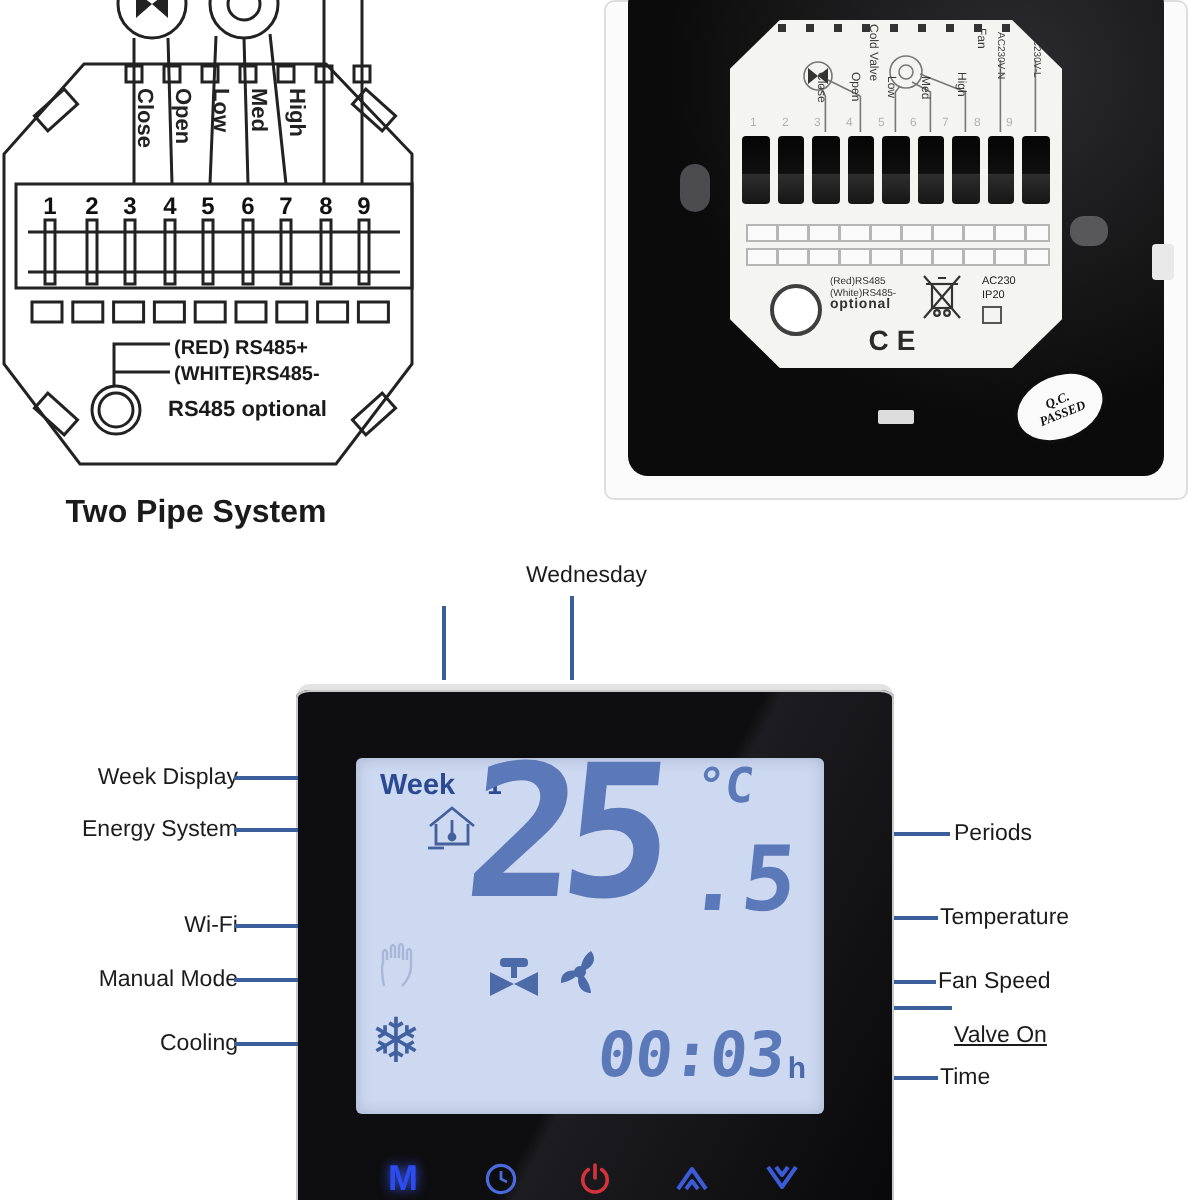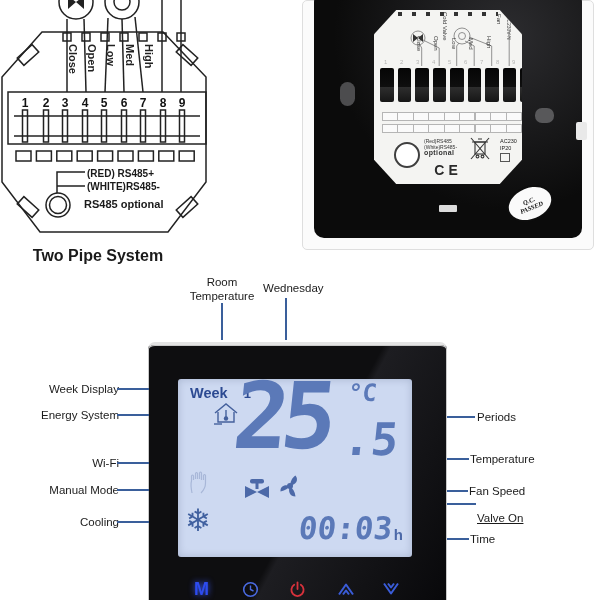--- a/index.html
+++ b/index.html
@@ -9,21 +9,21 @@
 
   
   .wiring{position:absolute;left:0;top:0;}
 
   
   .backphoto{position:absolute;left:300px;top:0;width:298px;height:254px;}
   .plate{position:absolute;left:2px;top:0;right:4px;height:248px;background:#fbfbfb;
          border:1px solid #dedede;border-radius:5px;}
   .blackpanel{position:absolute;left:14px;right:16px;top:-8px;height:246px;border-radius:10px;
               background:radial-gradient(circle at 72% 18%, #2c2c2f 0%, #0b0b0b 62%);}
-  .module{position:absolute;left:50%;top:18px;width:148px;height:174px;transform:translateX(-50%);
+  .module{position:absolute;left:50%;top:18px;width:166px;height:174px;transform:translateX(-50%);
           background:#f4f4f2;
           clip-path:polygon(15% 0,85% 0,100% 14%,100% 86%,85% 100%,15% 100%,0 86%,0 14%);}
   .mod-ticks{position:absolute;top:2px;left:24px;right:24px;height:4px;
              background:repeating-linear-gradient(90deg,#333 0 4px,transparent 4px 14px);}
   .mschem{position:absolute;left:0;top:6px;}
   .mlabel{position:absolute;font-size:6px;line-height:6px;color:#3a3a3a;white-space:nowrap;
           transform:rotate(90deg);transform-origin:left top;}
   .mlabel.pw{font-size:5px;color:#444;}
   .mnums{position:absolute;left:10px;top:49px;font-size:6px;letter-spacing:5.5px;color:rgba(0,0,0,.28);}
   .tblocks{position:absolute;left:6px;top:58px;display:flex;gap:4px;}
@@ -304,21 +304,20 @@
       </svg>
       <svg class="btn btn-down" width="18" height="14" viewBox="0 0 18 14">
         <g stroke="#3a5cd8" stroke-width="2" fill="none" stroke-linejoin="round">
           <path d="M2,1.5 L9,11.5 L16,1.5"></path>
             <path d="M6,1.5 L9,5.5 L12,1.5"></path>
         </g>
       </svg>
     </div>
   </div>
 
-  <div class="co c" style="left:182px;top:275px;width:80px;">Room Temperature</div>
   <div class="vline" style="left:221px;top:303px;height:37px;"></div>
   <div class="co c" style="left:263px;top:281px;width:46px;">Wednesday</div>
   <div class="vline" style="left:285px;top:298px;height:42px;"></div>
 
   <div class="co" style="right:481px;top:382px;">Week Display</div>
   <div class="hline" style="left:117px;top:388px;width:32px;"></div>
   <div class="co" style="right:481px;top:408px;">Energy System</div>
   <div class="hline" style="left:117px;top:414px;width:32px;"></div>
   <div class="co" style="right:481px;top:456px;">Wi-Fi</div>
   <div class="hline" style="left:117px;top:462px;width:32px;"></div>

